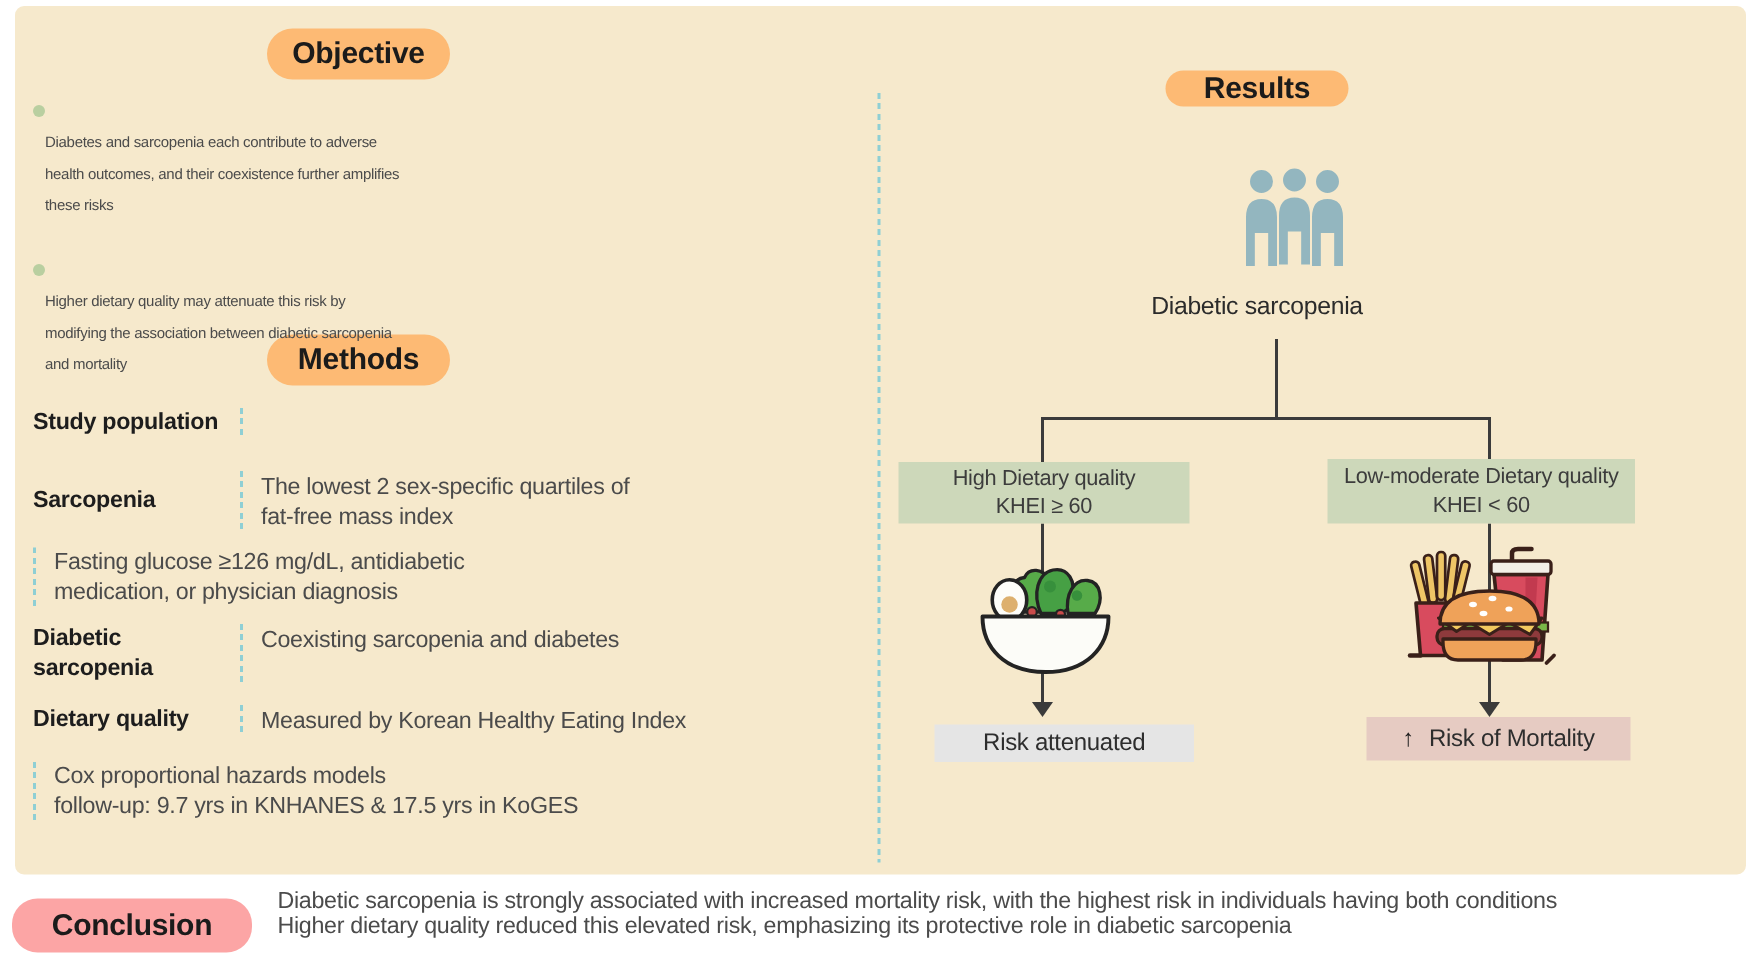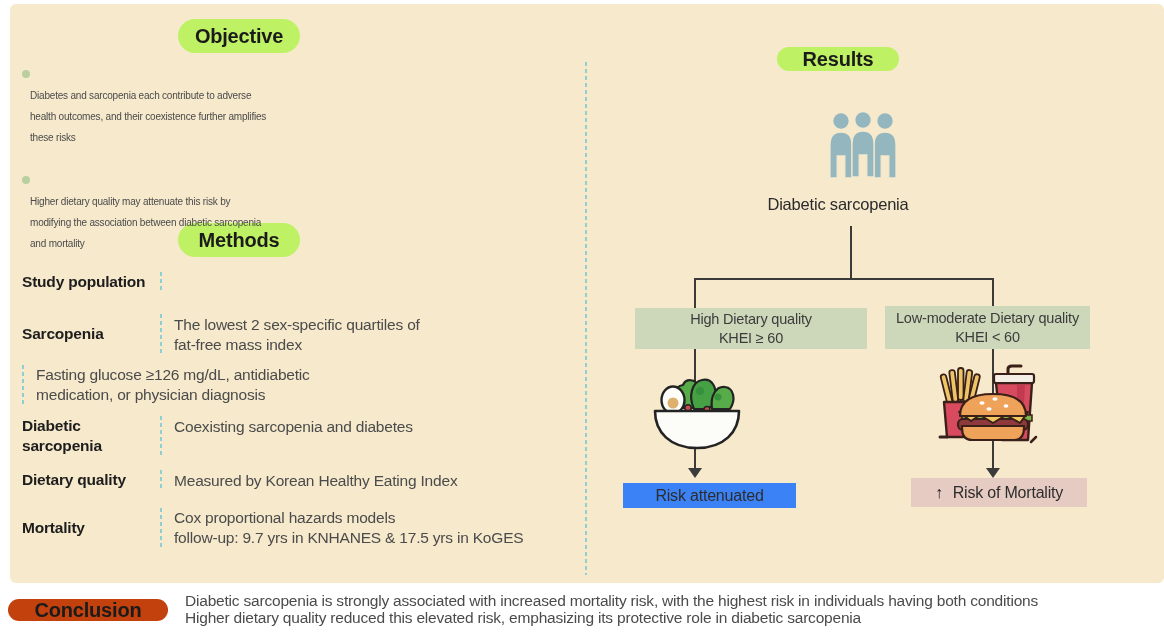--- a/index.html
+++ b/index.html
@@ -8,27 +8,27 @@
     font-family:"Liberation Sans","DejaVu Sans",sans-serif;color:#4b4b4b;
     overflow:hidden;
   }
   .abs{position:absolute;}
   .panel{
     left:10px;top:4px;width:1154px;height:579px;
     background:#f6e9cc;border-radius:6px;
   }
   .pill{
     display:flex;align-items:center;justify-content:center;
-    background:#bef264;border-radius:17px;
+    background:#fdba74;border-radius:17px;
     font-size:20px;font-weight:bold;color:#1b1b1b;letter-spacing:-0.2px;
   }
   #pill-objective{left:178px;top:19px;width:122px;height:34px;}
   #pill-methods{left:178px;top:223px;width:122px;height:34px;}
   #pill-results{left:777px;top:47px;width:122px;height:24px;}
-  #pill-conclusion{left:8px;top:599px;width:160px;height:22px;background:#c2410c;}
+  #pill-conclusion{left:8px;top:599px;width:160px;height:36px;background:#fca5a5;}
 
   
   .bullets{left:22px;top:64px;width:540px;}
   .bullet{
     position:relative;padding-left:8px;text-indent:8px;
     font-size:10px;line-height:21px;color:#4b4b4b;
     white-space:pre-line;margin:0 0 22px 0;letter-spacing:-0.2px;
   }
   .dot{
     position:absolute;left:0;top:6px;width:8px;height:8px;border-radius:50%;
@@ -77,28 +77,28 @@
     width:0;height:0;border-left:7px solid transparent;border-right:7px solid transparent;
     border-top:10px solid #3b3b3b;
   }
   #arrowL{left:688px;top:468px;} #arrowR{left:986px;top:468px;}
 
   .branch-box{
     background:#cdd8ba;display:flex;align-items:center;justify-content:center;
     text-align:center;font-size:14.5px;line-height:19px;color:#3c3c3c;
     white-space:pre-line;letter-spacing:-0.2px;z-index:2;
   }
-  #box-high{left:599px;top:308px;width:232px;height:41px;margin-left:36px;}
+  #box-high{left:599px;top:308px;width:194px;height:41px;}
   #box-low{left:885px;top:306px;width:205px;height:43px;}
 
   .outcome{
     display:flex;align-items:center;justify-content:center;
     font-size:16px;color:#2d2d2d;letter-spacing:-0.2px;z-index:2;
   }
-  #outcome-blue{left:623px;top:483px;width:173px;height:25px;background:#3b82f6;}
+  #outcome-blue{left:623px;top:483px;width:173px;height:25px;background:#e5e5e5;}
   #outcome-pink{left:911px;top:478px;width:176px;height:29px;background:#e6cbc2;gap:10px;}
   #outcome-pink .up{font-weight:bold;color:#1d1d1d;}
 
   .icon{z-index:3;}
   #people-icon{left:818px;top:111px;}
   #salad-icon{left:650px;top:366px;}
   #food-icon{left:938px;top:362px;}
 
   
   .conclusion-text{
@@ -159,21 +159,20 @@
 sarcopenia</div>
     <div class="m-div"></div>
     <div class="m-value">Coexisting sarcopenia and diabetes</div>
   </div>
   <div class="m-row mb17">
     <div class="m-label">Dietary quality</div>
     <div class="m-div"></div>
     <div class="m-value">Measured by Korean Healthy Eating Index</div>
   </div>
   <div class="m-row">
-    <div class="m-label">Mortality</div>
     <div class="m-div"></div>
     <div class="m-value">Cox proportional hazards models
 follow-up: 9.7 yrs in KNHANES &amp; 17.5 yrs in  KoGES</div>
   </div>
 </div>
 
 <div class="abs v-divider"></div>
 
 <svg class="abs icon" id="people-icon" width="90" height="72" viewBox="0 0 90 72">
   <defs>

